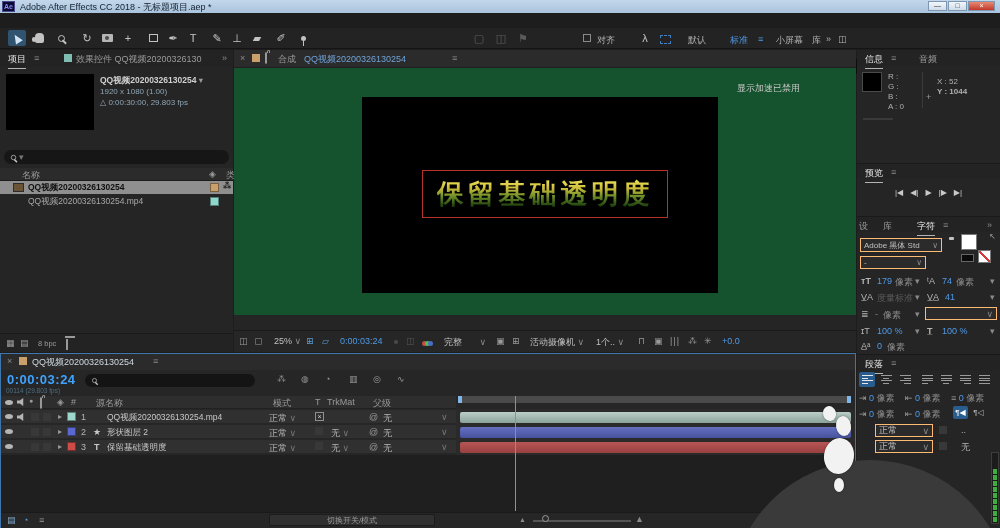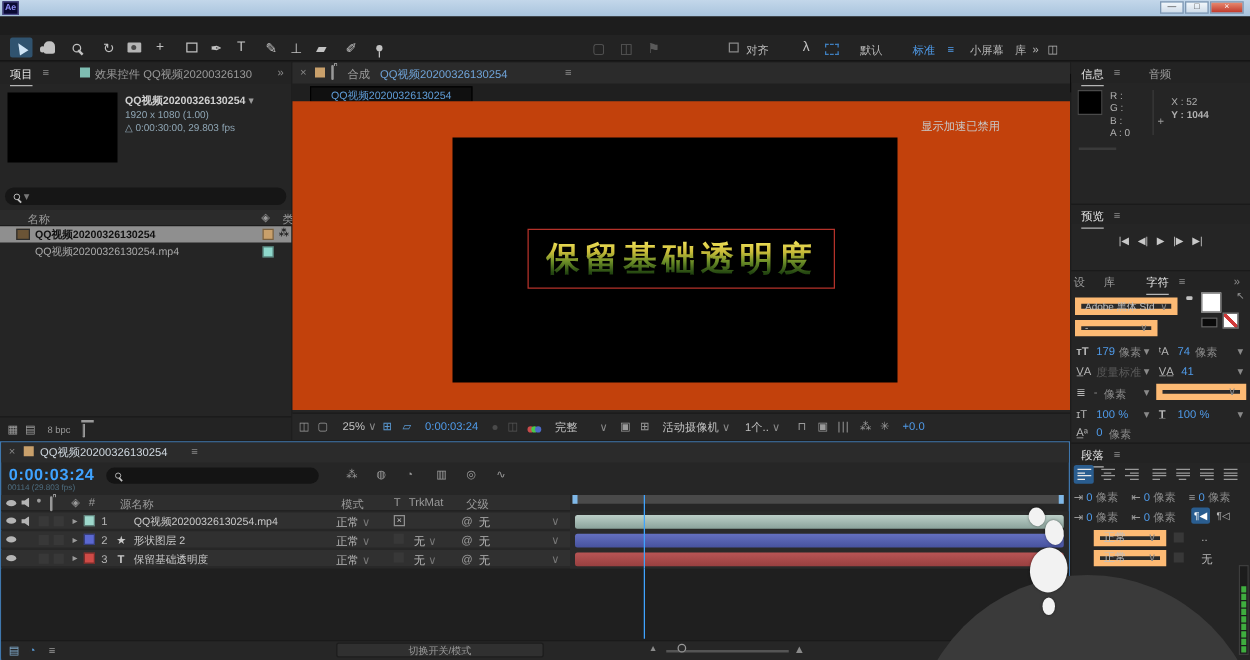--- a/index.html
+++ b/index.html
@@ -35,21 +35,21 @@
   .pinico:after{content:'';position:absolute;left:2px;top:5px;width:1px;height:5px;background:#c2c2c2;}
   .chk{width:8px;height:8px;border:1px solid #8a8a8a;box-sizing:border-box;}
   .dotbox{width:11px;height:9px;border:1px dashed #3f7fbf;box-sizing:border-box;}
   .wssearch{left:855px;top:31px;width:140px;height:15px;background:#0d0d0d;border-radius:2px;display:flex;align-items:center;gap:4px;padding:0 4px;box-sizing:border-box;color:#9a9a9a;}
   .wssearch input{background:transparent;border:none;outline:none;color:#9a9a9a;font-size:8.5px;width:100px;font-family:inherit;}
   
   .panel{background:#252525;}
   .ptab{color:#9a9a9a;}
   .ptab.active{color:#e4e4e4;border-bottom:1px solid #b5b5b5;padding-bottom:2px;}
   .menuglyph{color:#8a8a8a;}
-  .dd{background:#2b2b2b;border:5px solid #fdba74;box-sizing:border-box;color:#c0c0c0;display:flex;align-items:center;justify-content:space-between;padding:0 3px;}
+  .dd{background:#2b2b2b;border:1px solid #fdba74;box-sizing:border-box;color:#c0c0c0;display:flex;align-items:center;justify-content:space-between;padding:0 3px;}
   .blue{color:#4f9ae8;}
   .unit{color:#8a8a8a;}
   
   .projrow1{background:#8f8f8f;color:#101010;font-weight:bold;}
   .sw{width:9px;height:9px;border:1px solid rgba(0,0,0,.4);box-sizing:border-box;}
   .mp4ico{width:9px;height:11px;background:#ece7da;position:relative;}
   .mp4ico:after{content:'';position:absolute;left:0;right:0;bottom:0;height:5px;background:#c23c2e;}
   .compico{width:11px;height:9px;background:#6b5436;border:1px solid #2c2c2c;box-sizing:border-box;}
   .trash{width:8px;height:8px;border:1px solid #9a9a9a;border-top:none;border-radius:0 0 2px 2px;position:relative;}
   .trash:before{content:'';position:absolute;top:-3px;left:-2px;width:10px;height:2px;background:#9a9a9a;}
@@ -90,20 +90,21 @@
   .batt{left:991px;top:452px;width:8px;height:72px;background:#1c1c1c;border:1px solid #3d3d3d;box-sizing:border-box;display:flex;flex-direction:column-reverse;gap:1px;padding:1px;}
   .batt i{display:block;height:5px;background:#3fae3f;}
 </style>
 </head>
 <body>
 
 <div id="app">
 
   <div class="abs titlebar">
     <div class="abs aebadge">Ae</div>
+    <div class="abs nowrap" style="left:20px;top:1px;">Adobe After Effects CC 2018 - 无标题项目.aep *</div>
     <div class="abs wbtn" style="left:928px;width:19px;">
         <span>—</span>
       </div>
     <div class="abs wbtn" style="left:948px;width:19px;">
         <span>□</span>
       </div>
     <div class="abs wbtn close" style="left:968px;width:27px;">
         <span>×</span>
       </div>
   </div>
@@ -205,21 +206,21 @@
       <span class="abs" style="left:6px;top:3px;color:#8a8a8a;">×</span>
       <span class="abs" style="left:18px;top:4px;width:8px;height:8px;background:#c9a06b;"></span>
       <span class="abs lockico" style="left:31px;top:3px;"></span>
       <span class="abs" style="left:44px;top:3px;color:#9a9a9a;">合成</span>
       <span class="abs nowrap" style="left:70px;top:3px;color:#6fa3d8;">QQ视频20200326130254</span>
       <span class="abs menuglyph" style="left:218px;top:3px;">≡</span>
     </div>
     <div class="abs" style="left:0;top:17px;width:622px;height:16px;background:#1f1f1f;">
       <div class="abs" style="left:14px;top:2px;width:130px;height:13px;background:#101010;border:1px solid #000;box-sizing:border-box;text-align:center;color:#5f9bd5;font-size:8.5px;line-height:12px;">QQ视频20200326130254</div>
     </div>
-    <div class="abs" style="left:0;top:31px;width:622px;height:247px;background:#c2410c;">
+    <div class="abs" style="left:0;top:18px;width:622px;height:247px;background:#14532d;">
       <div class="abs nowrap" style="right:56px;top:14px;color:#c8c8c8;">显示加速已禁用</div>
       <div class="abs" style="left:128px;top:29px;width:356px;height:196px;background:#000;">
         <div class="abs redbox" style="left:60px;top:73px;width:244px;height:46px;display:flex;align-items:center;justify-content:center;">
           <span class="comptext nowrap">保留基础透明度</span>
         </div>
       </div>
     </div>
 
     <div class="abs" style="left:0;top:280px;width:622px;height:22px;background:#262626;border-top:1px solid #1a1a1a;box-sizing:border-box;">
       <span class="abs vbicon" style="left:5px;top:5px;">◫</span>

